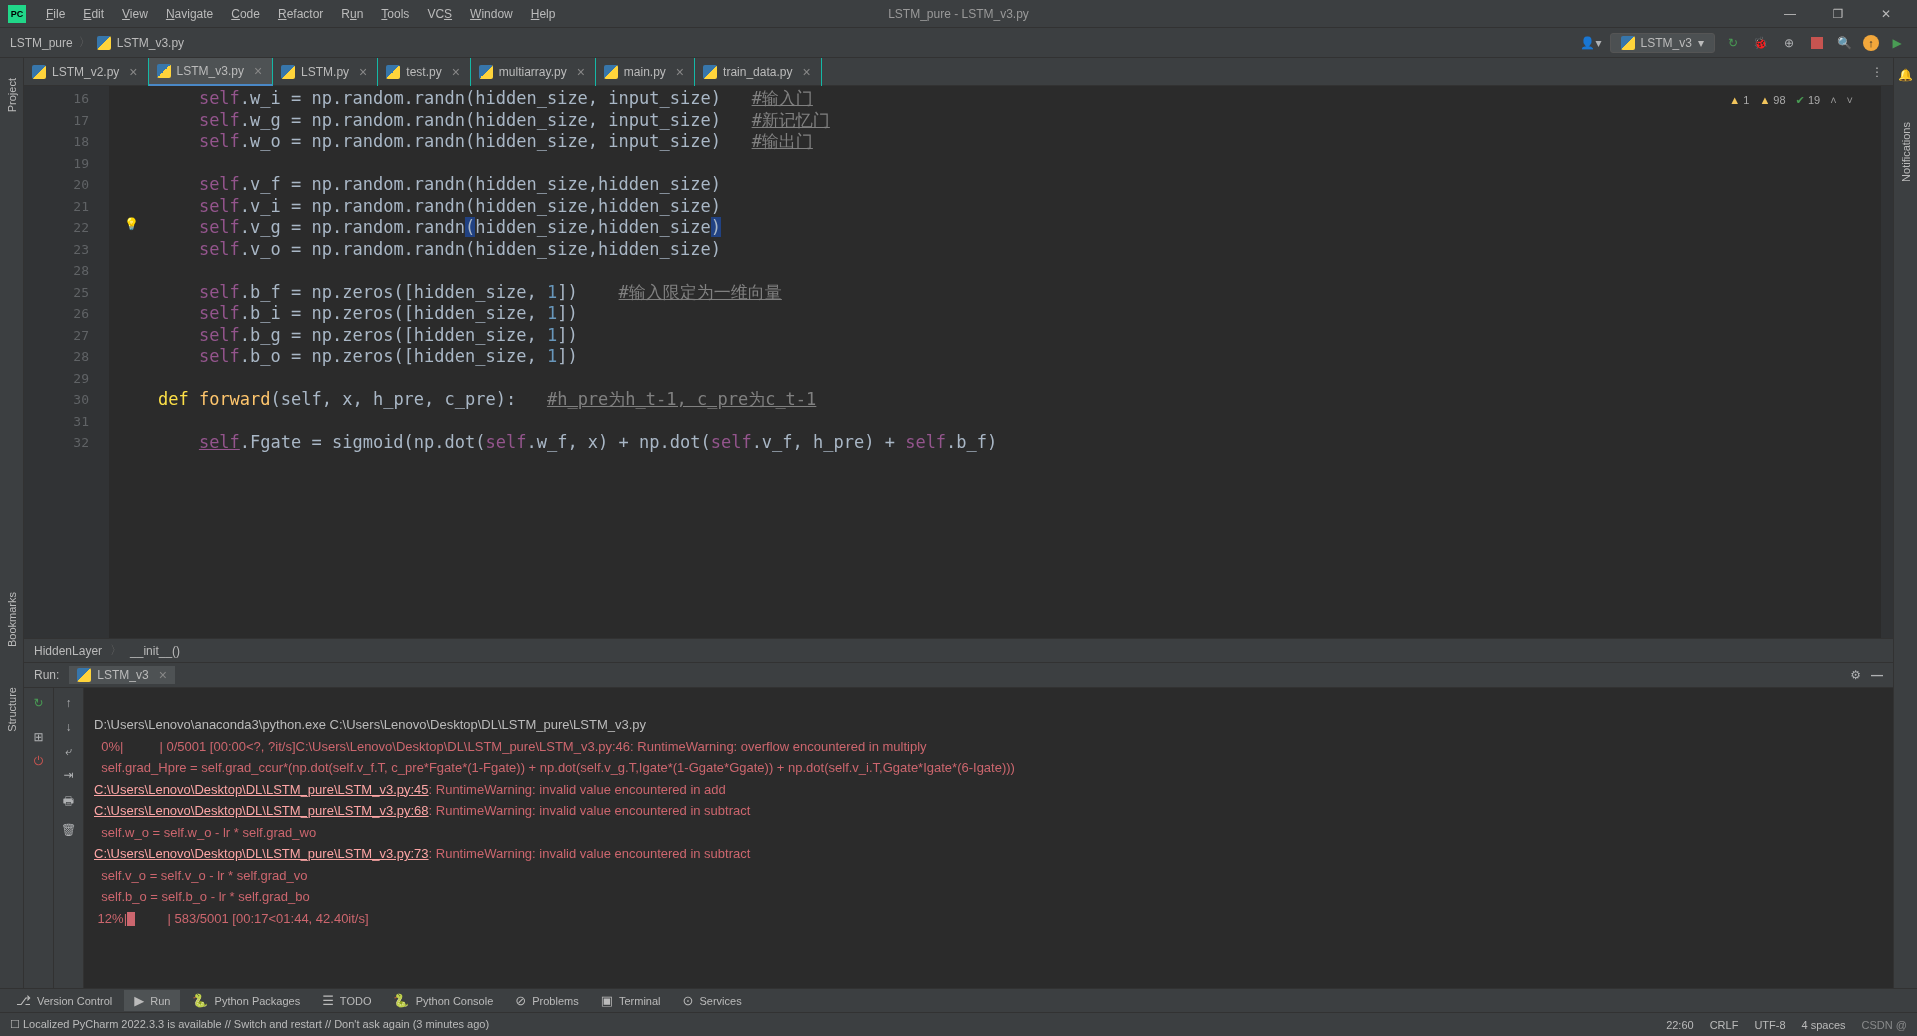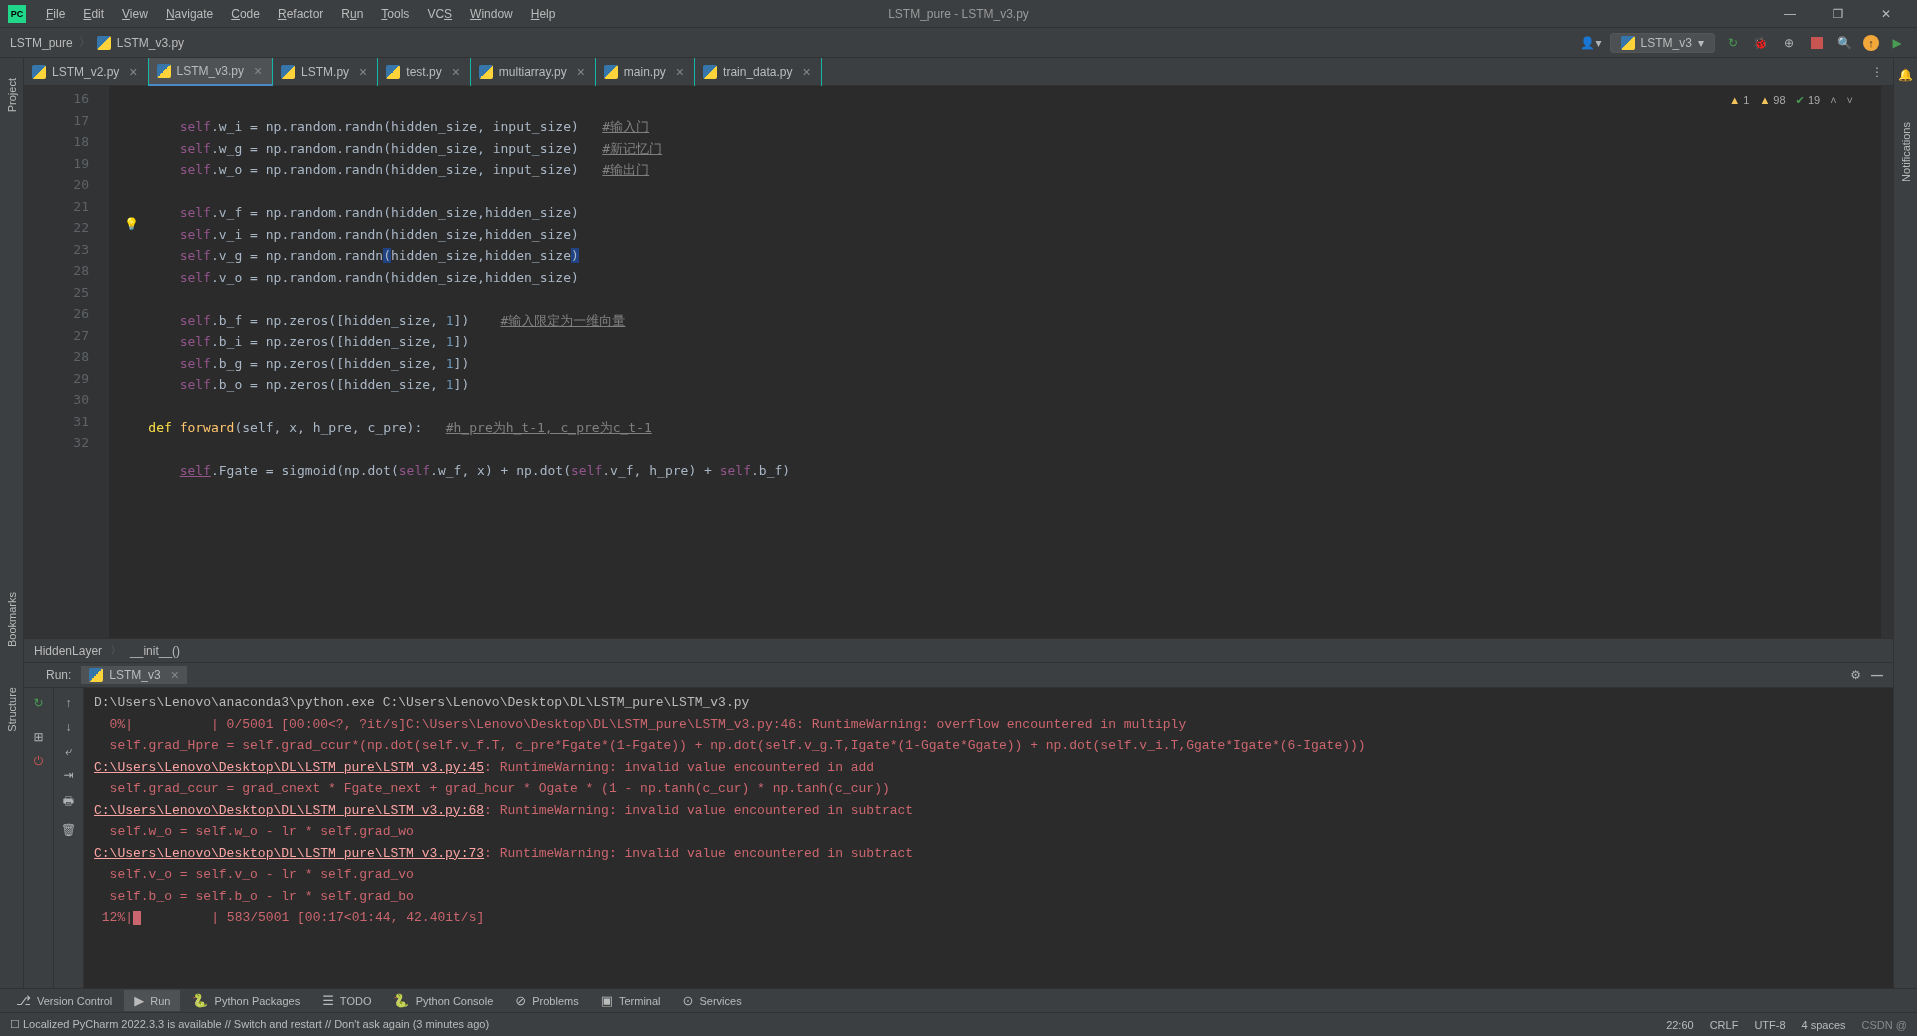--- a/index.html
+++ b/index.html
@@ -33,45 +33,45 @@
 .editor-tab { height: 28px; padding: 0 10px 0 8px; display: flex; align-items: center; gap: 6px; color: #bbbbbb; cursor: pointer; border-right: 1px solid #14b8a6; }
 .editor-tab.active { background: #4e5254; border-bottom: 2px solid #4a88c7; }
 .py-icon { width: 14px; height: 14px; border-radius: 2px; display: inline-block; background: linear-gradient(135deg, #3776ab 50%, #ffd43b 50%); }
 .tab-close { color: #888; font-size: 14px; line-height: 1; margin-left: 4px; }
 .tab-more { margin-left: auto; padding: 0 10px; color: #bbbbbb; cursor: pointer; }
 
 .editor-body { flex: 1; display: flex; background: #2b2b2b; position: relative; overflow: hidden; }
 .gutter { width: 85px; background: #313335; text-align: right; padding-right: 20px; color: #606366; font-family: 'Consolas', monospace; font-size: 13px; line-height: 21.5px; padding-top: 2px; position: relative; }
 .gutter-line { height: 21.5px; }
 .bulb { position: absolute; left: 100px; color: #ffc66d; font-size: 12px; }
-.code-area { flex: 1; font-family: 'Consolas', monospace; font-size: 13px; line-height: 21.5px; padding-top: 2px; padding-left: 8px; white-space: pre; color: #a9b7c6; margin-top: 28px; }
+.code-area { flex: 1; font-family: 'Consolas', monospace; font-size: 17px; line-height: 21.5px; padding-top: 2px; padding-left: 8px; white-space: pre; color: #a9b7c6; }
 .code-line { height: 21.5px; }
 .kw-self { color: #94558d; }
 .kw-def { color: #fde047; }
 .num { color: #6897bb; }
 .fn { color: #ffc66d; }
 .comment { color: #808080; text-decoration: underline; }
 .highlight { background: #214283; }
 .inspection { position: absolute; top: 8px; right: 40px; display: flex; gap: 10px; font-size: 11px; color: #999; }
 .warn-tri { color: #f2c55c; }
 .warn-num { color: #aaa; }
 .check { color: #499c54; }
 .minimap { width: 12px; background: #313335; }
 
 .breadcrumb-bar { height: 24px; background: #3c3f41; display: flex; align-items: center; padding: 0 10px; color: #bbbbbb; border-top: 1px solid #323232; gap: 8px; }
 
 .run-panel-header { height: 26px; background: #3c3f41; display: flex; align-items: center; padding: 0 10px; border-top: 1px solid #323232; border-bottom: 1px solid #323232; }
-.run-label { color: #bbbbbb; margin-right: 10px; margin-left: 12px; }
+.run-label { color: #bbbbbb; margin-right: 10px; }
 .run-tab { background: #4e5254; padding: 2px 8px; display: flex; align-items: center; gap: 6px; }
 .panel-actions { margin-left: auto; display: flex; gap: 10px; }
 
 .run-panel { flex: 0 0 300px; display: flex; background: #2b2b2b; }
 .run-toolbar { width: 30px; background: #3c3f41; display: flex; flex-direction: column; align-items: center; padding-top: 8px; gap: 10px; border-right: 1px solid #323232; }
 .run-toolbar-2 { width: 30px; background: #3c3f41; display: flex; flex-direction: column; align-items: center; padding-top: 8px; gap: 10px; border-right: 1px solid #323232; }
-.console { flex: 1; font-family: Liberation Mono, monospace; font-size: 13px; line-height: 21.5px; padding: 4px 10px; overflow: auto; color: #bbbbbb; }
+.console { flex: 1; font-family: Liberation Sans, sans-serif; font-size: 13px; line-height: 21.5px; padding: 4px 10px; overflow: auto; color: #bbbbbb; margin-top: 22px; }
 .console-line { white-space: pre; }
 .err { color: #cc666e; }
 .link { color: #fca5a5; text-decoration: underline; }
 .progress-bar { background: #cc666e; display: inline-block; width: 8px; height: 14px; vertical-align: middle; }
 
 .bottom-tabs { height: 24px; background: #3c3f41; display: flex; align-items: center; padding: 0 6px; border-top: 1px solid #323232; gap: 2px; }
 .btab { padding: 3px 10px; display: flex; align-items: center; gap: 6px; color: #bbbbbb; cursor: pointer; font-size: 11px; }
 .btab.active { background: #4e5254; }
 .btab-icon { font-size: 13px; }
 
@@ -252,21 +252,20 @@
         <span style="color:#afb1b3">⤶</span>
         <span style="color:#afb1b3">⇥</span>
         <span style="color:#afb1b3">🖶</span>
         <span style="color:#afb1b3">🗑</span>
       </div>
       <div class="console" id="consoleOut">
           <div class="console-line">D:\Users\Lenovo\anaconda3\python.exe C:\Users\Lenovo\Desktop\DL\LSTM_pure\LSTM_v3.py</div>
           <div class="console-line err">  0%|          | 0/5001 [00:00&lt;?, ?it/s]C:\Users\Lenovo\Desktop\DL\LSTM_pure\LSTM_v3.py:46: RuntimeWarning: overflow encountered in multiply</div>
           <div class="console-line err">  self.grad_Hpre = self.grad_ccur*(np.dot(self.v_f.T, c_pre*Fgate*(1-Fgate)) + np.dot(self.v_g.T,Igate*(1-Ggate*Ggate)) + np.dot(self.v_i.T,Ggate*Igate*(6-Igate)))</div>
           <div class="console-line"><span class="link">C:\Users\Lenovo\Desktop\DL\LSTM_pure\LSTM_v3.py:45</span><span class="err">: RuntimeWarning: invalid value encountered in add</span></div>
-          <div class="console-line err">  self.grad_ccur = grad_cnext * Fgate_next + grad_hcur * Ogate * (1 - np.tanh(c_cur) * np.tanh(c_cur))</div>
           <div class="console-line"><span class="link">C:\Users\Lenovo\Desktop\DL\LSTM_pure\LSTM_v3.py:68</span><span class="err">: RuntimeWarning: invalid value encountered in subtract</span></div>
           <div class="console-line err">  self.w_o = self.w_o - lr * self.grad_wo</div>
           <div class="console-line"><span class="link">C:\Users\Lenovo\Desktop\DL\LSTM_pure\LSTM_v3.py:73</span><span class="err">: RuntimeWarning: invalid value encountered in subtract</span></div>
           <div class="console-line err">  self.v_o = self.v_o - lr * self.grad_vo</div>
           <div class="console-line err">  self.b_o = self.b_o - lr * self.grad_bo</div>
           <div class="console-line"><span class="err"> 12%|</span><span class="progress-bar"></span><span class="err">         | 583/5001 [00:17&lt;01:44, 42.40it/s]</span></div>
         </div>
     </div>
   </div>
 

